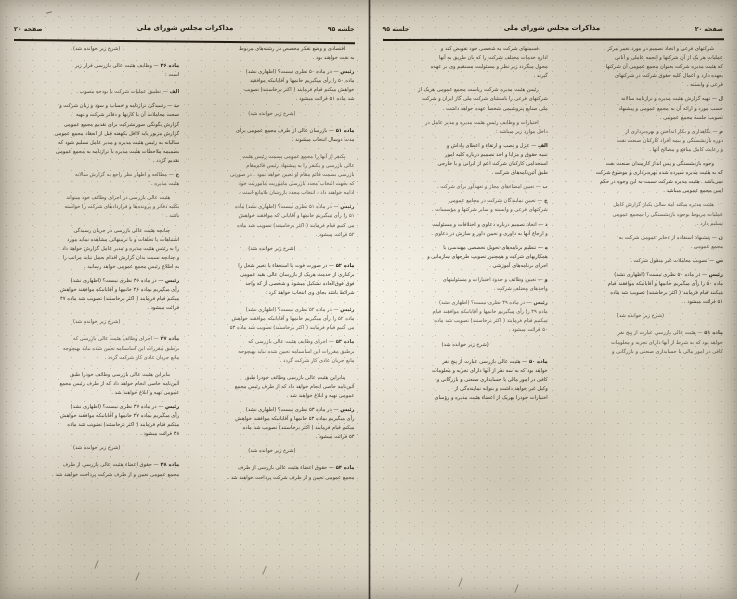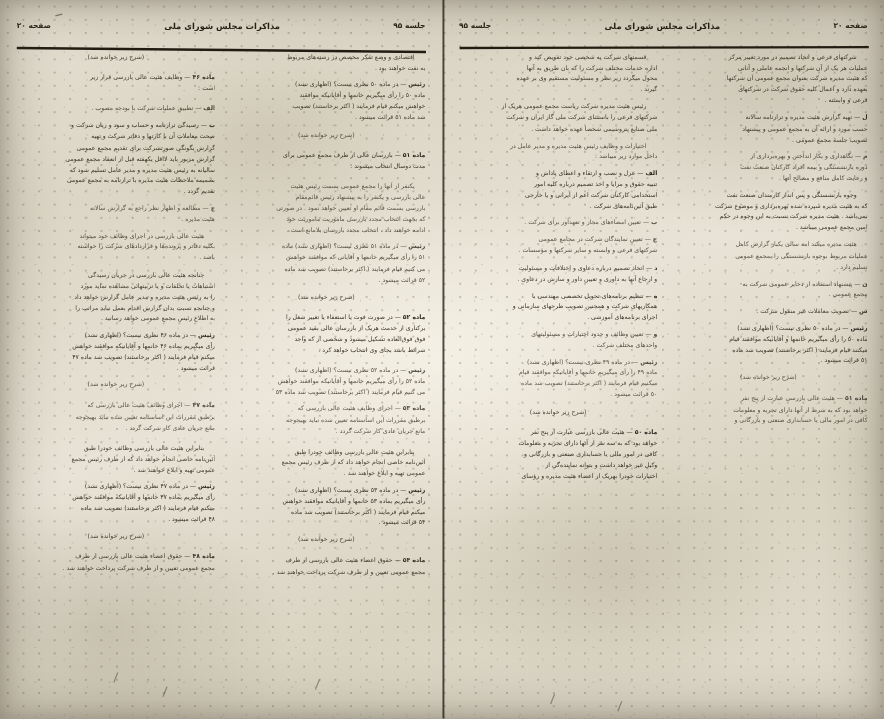--- a/index.html
+++ b/index.html
@@ -50,21 +50,21 @@
     position:absolute;top:0;bottom:0;left:368px;width:3px;
     background:linear-gradient(to right,rgba(40,34,24,0),rgba(30,26,18,.82),rgba(40,34,24,0));
     z-index:6;
   }
 
   .page-inner{position:absolute;left:14px;right:14px;top:18px;bottom:10px;}
 
   
   .runhead{
     position:relative;height:20px;
-    display:flex;align-items:flex-start;justify-content:space-between;gap:41px;
+    display:flex;align-items:center;justify-content:space-between;gap:41px;
   }
   .rh-slot{font-size:6.2px;color:#2b2418;white-space:nowrap;letter-spacing:.2px;font-weight:700;}
   .rh-title{font-size:7px;font-weight:700;color:#241e14;letter-spacing:.3px;}
   .rule{
     position:relative;height:2px;margin-top:1px;
     background:#221c12;
     transform-origin:left center;
   }
   .page.right-page .rule{transform:rotate(-0.12deg);}
   .page.left-page  .rule{transform:rotate(0.55deg);}

